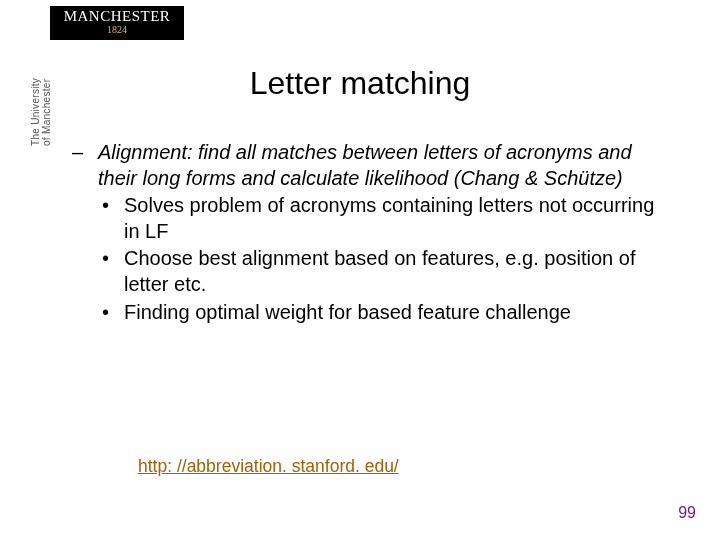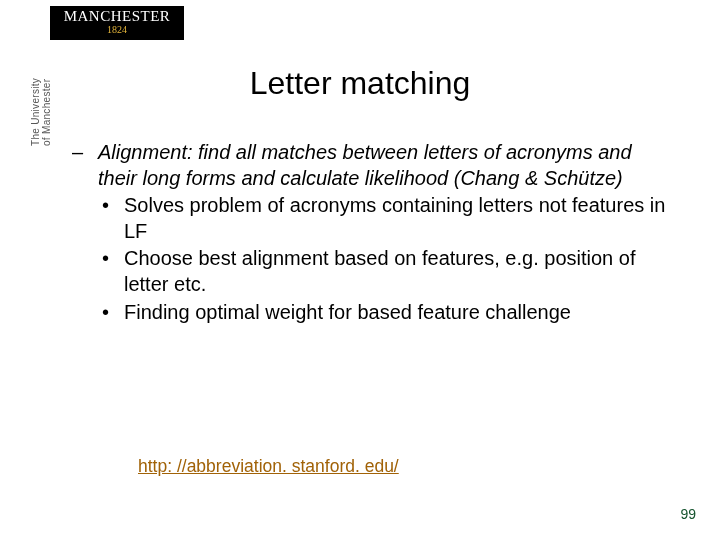--- a/index.html
+++ b/index.html
@@ -14,21 +14,21 @@
   .title { position: absolute; top: 54px; left: 0; width: 720px; text-align: center; font-size: 32px; font-weight: 400; margin-top: 11px; }
   .content { position: absolute; top: 140px; left: 72px; width: 600px; font-size: 20px; line-height: 1.28; }
   .dash-item { display: flex; }
   .dash-mark { width: 26px; flex: 0 0 26px; }
   .dash-text { flex: 1; font-style: italic; }
   .sub-list { margin-top: 2px; }
   .bullet-item { display: flex; padding-left: 30px; margin-top: 2px; }
   .bullet-mark { width: 22px; flex: 0 0 22px; }
   .bullet-text { flex: 1; }
   .link { position: absolute; top: 456px; left: 138px; font-size: 17.5px; color: #a16207; text-decoration: underline; }
-  .pagenum { position: absolute; bottom: 18px; right: 24px; font-size: 14px; color: #14532d; text-align: center; }
+  .pagenum { position: absolute; bottom: 18px; right: 24px; font-size: 16px; color: #701a75; text-align: center; }
 </style>
 </head>
 <body>
 
 <div class="slide">
 
   <div class="logo">
     <div class="logo-badge">
       <div class="name">MANCHESTER</div>
       <div class="year">1824</div>
@@ -42,21 +42,21 @@
   <div class="title">Letter matching</div>
 
   <div class="content">
     <div class="dash-item">
       <div class="dash-mark">–</div>
       <div class="dash-text">Alignment: find all matches between letters of acronyms and their long forms and calculate likelihood (Chang &amp; Schütze)</div>
     </div>
     <div class="sub-list">
       <div class="bullet-item">
         <div class="bullet-mark">•</div>
-        <div class="bullet-text">Solves problem of acronyms containing letters not features in LF</div>
+        <div class="bullet-text">Solves problem of acronyms containing letters not occurring in LF</div>
       </div>
       <div class="bullet-item">
         <div class="bullet-mark">•</div>
         <div class="bullet-text">Choose best alignment based on features, e.g. position of letter etc.</div>
       </div>
       <div class="bullet-item">
         <div class="bullet-mark">•</div>
         <div class="bullet-text">Finding optimal weight for based feature challenge</div>
       </div>
     </div>

